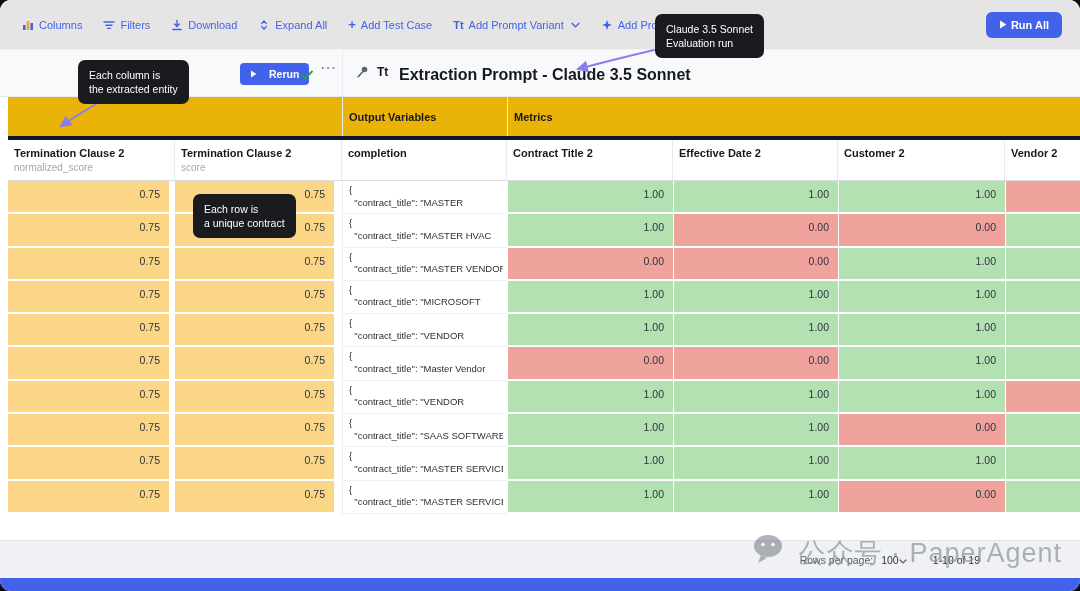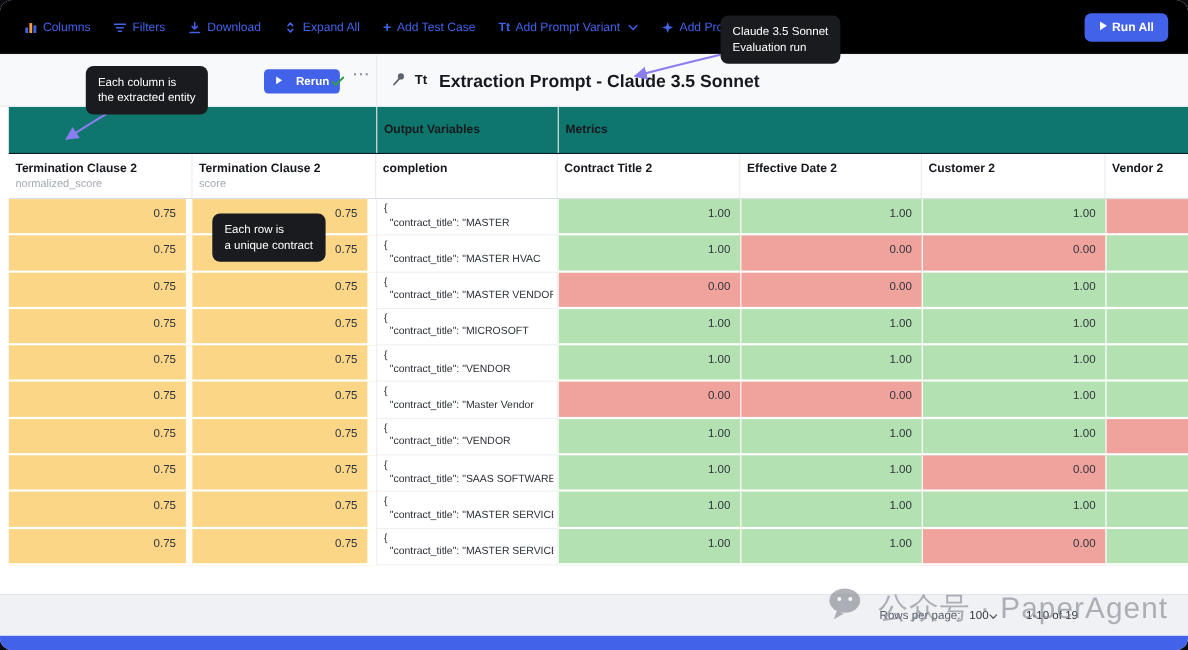--- a/index.html
+++ b/index.html
@@ -1,40 +1,40 @@
 <!DOCTYPE html>
 <html><head>
 <meta charset="utf-8">
 <style>
   * { box-sizing: border-box; margin: 0; padding: 0; }
   html,body { width:1080px; height:591px; background:#0b0c0f; font-family:"Liberation Sans", sans-serif; }
   .window { position:relative; width:1080px; height:591px; background:#fff; border-radius:11px; overflow:hidden; }
 
   
-  .toolbar { height:50px; display:flex; align-items:center; padding:0 18px 0 22px; border-bottom:1px solid #f0f2f5; background:#000000; }
+  .toolbar { height:50px; display:flex; align-items:center; padding:0 18px 0 22px; border-bottom:1px solid #f0f2f5; background:#e5e5e5; }
   .titem { display:inline-flex; align-items:center; gap:5px; color:#4362ea; font-size:11px; font-weight:500; margin-right:21px; cursor:pointer; white-space:nowrap; }
   .titem svg { display:block; }
   .plus { font-size:13px; font-weight:600; line-height:10px; }
   .tt { font-weight:700; font-size:11px; }
   .chev { margin-left:2px; }
   .run-all { margin-left:auto; background:#4362ea; color:#fff; border:none; border-radius:6px; height:26px; padding:0 13px; font-size:11px; font-weight:600; display:inline-flex; align-items:center; gap:4px; cursor:pointer; font-family:inherit; }
 
   
   .prompt-bar { position:relative; height:47px; background:#f8f9fb; border-bottom:1px solid #e7eaee; }
   .rerun { position:absolute; left:240px; top:13px; height:22px; background:#4362ea; color:#fff; border:none; border-radius:4px; padding:0 10px; font-size:10.5px; font-weight:600; display:inline-flex; align-items:center; gap:12px; cursor:pointer; font-family:inherit; }
   .check { position:absolute; left:301px; top:16px; }
   .more { position:absolute; left:321px; top:10px; color:#8a909a; font-size:13px; font-weight:700; letter-spacing:1px; cursor:pointer; }
   .pdivider { position:absolute; left:342px; top:0; bottom:0; width:1px; background:#e7eaee; }
   .pin { position:absolute; left:356px; top:15px; cursor:pointer; }
   .tt-big { position:absolute; left:377px; top:15px; font-weight:700; font-size:12px; color:#15181e; }
   .ptitle { position:absolute; left:399px; top:16px; font-weight:700; font-size:16px; color:#15181e; }
 
   
   .table { margin-left:8px; width:1072px; }
-  .group-row { display:grid; grid-template-columns:334px 165px 573px; height:43px; border-bottom:1px solid #0f172a; background:#0f766e; }
+  .group-row { display:grid; grid-template-columns:334px 165px 573px; height:43px; border-bottom:4px solid #0f172a; background:#eab308; }
   .gcell { display:flex; align-items:center; padding-left:6px; font-size:11px; font-weight:700; color:#15181e; }
   .gcell.bordered { border-left:1px solid #e9ecef; }
   .head-row { display:grid; grid-template-columns:167px 167px 165px 166px 165px 167px 75px; height:41px; border-bottom:1px solid #d9dee4; background:#fff; }
   .hcell { padding:7px 8px 0 6px; border-right:1px solid #e9ecef; overflow:hidden; }
   .hcell:last-child { border-right:none; }
   .htitle { font-size:11px; font-weight:700; color:#15181e; white-space:nowrap; }
   .hsub { font-size:10px; color:#a2a8b1; margin-top:3px; white-space:nowrap; }
 
   .tbody { background:#fff; }
   .trow { display:grid; grid-template-columns:167px 167px 165px 166px 165px 167px 75px; height:33.3px; }

